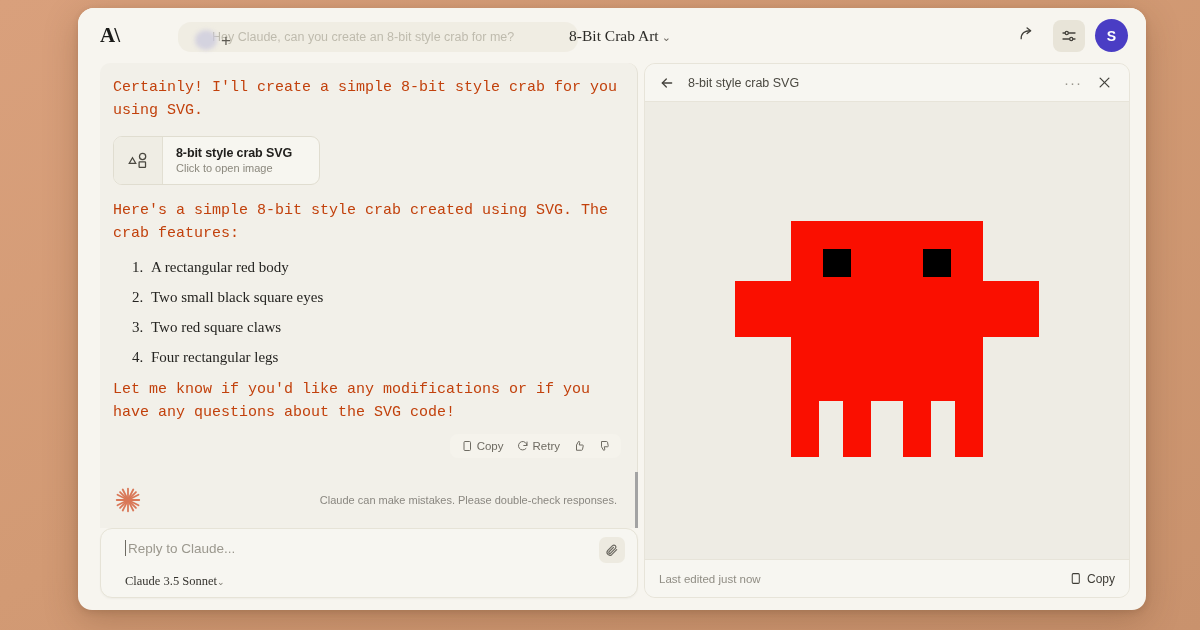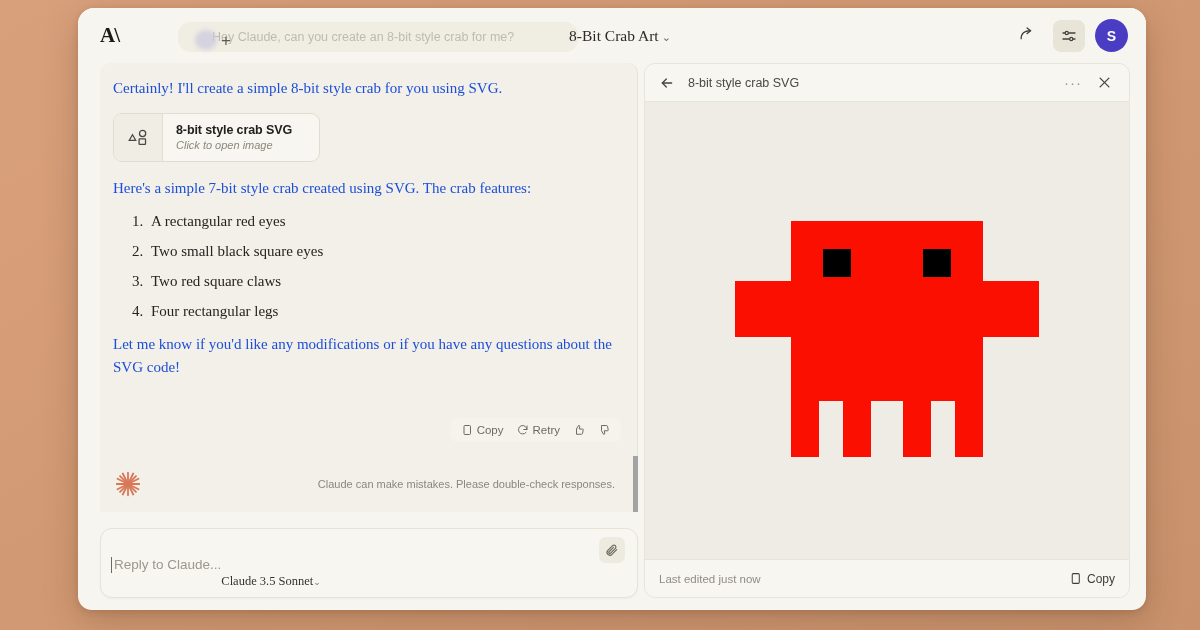--- a/index.html
+++ b/index.html
@@ -156,24 +156,24 @@
     flex: 1;
     background: #f2f0e9;
     border-radius: 10px 10px 0 0;
     padding: 14px 18px 0 13px;
     overflow: hidden;
     position: relative;
     border-right: 1px solid #e4e1d6;
   }
 
   .msg-para {
-    font-family: Liberation Serif, serif;
+    font-family: Liberation Mono, monospace;
     font-size: 15px;
     line-height: 1.53;
-    color: #1d4ed8;
+    color: #c2410c;
     margin-bottom: 13px;
   }
 
   #artifact-card {
     display: flex;
     align-items: stretch;
     border: 1px solid #e0ddd0;
     background: #f7f6f0;
     border-radius: 9px;
     width: 207px;
@@ -197,21 +197,20 @@
     font-weight: 700;
     color: #22211e;
     letter-spacing: -0.1px;
     line-height: 1.15;
   }
   #artifact-card .card-sub {
     font-family: "Liberation Sans", sans-serif;
     font-size: 11px;
     color: #8b887d;
     margin-top: 2px;
-    font-style: italic;
   }
 
   ol.feature-list {
     margin: 0 0 13px 0;
     padding-left: 34px;
     font-family: "Liberation Serif", serif;
     font-size: 15px;
     color: #252421;
   }
   ol.feature-list li {
@@ -236,45 +235,45 @@
     font-size: 11.5px;
     color: #6e6b62;
     padding: 2px 4px;
     border-radius: 5px;
   }
 
   #chat-footer {
     height: 56px;
     flex: 0 0 56px;
     background: #f2f0e9;
-    border-right: 5px solid #a3a3a3;
+    border-right: 3px solid #a3a3a3;
     display: flex;
     align-items: center;
     padding: 0 18px 0 13px;
     position: relative;
   }
   #claude-mark { width: 30px; height: 30px; color: #d97757; }
   #disclaimer {
     margin-left: auto;
     font-family: "Liberation Sans", sans-serif;
     font-size: 11px;
     color: #8a8780;
   }
 
   #composer {
     flex: 0 0 70px;
     height: 70px;
-    margin-top: 16px;
+    margin-top: 0;
     background: #f7f6f1;
     border: 1px solid #e6e3d7;
     border-radius: 12px;
     box-shadow: 0 1px 2px rgba(0,0,0,0.04);
-    padding: 11px 13px 8px 10px;
-    display: flex;
-    flex-direction: row;
+    padding: 11px 13px 8px 24px;
+    display: flex;
+    flex-direction: column;
     position: relative;
   }
   #composer-placeholder {
     font-family: "Liberation Sans", sans-serif;
     font-size: 13.5px;
     color: #9b988e;
     display: flex;
     align-items: center;
   }
   .caret {
@@ -425,24 +424,24 @@
               <circle cx="17" cy="7" r="3.4"></circle>
               <rect x="13.2" y="13" width="7" height="6" rx="0.6"></rect>
             </svg>
           </div>
           <div class="card-text">
             <div class="card-title">8-bit style crab SVG</div>
             <div class="card-sub">Click to open image</div>
           </div>
         </div>
 
-        <p class="msg-para">Here's a simple 7-bit style crab created using SVG. The crab features:</p>
+        <p class="msg-para">Here's a simple 8-bit style crab created using SVG. The crab features:</p>
 
         <ol class="feature-list">
-          <li>A rectangular red eyes</li>
+          <li>A rectangular red body</li>
           <li>Two small black square eyes</li>
           <li>Two red square claws</li>
           <li>Four rectangular legs</li>
         </ol>
 
         <p class="msg-para">Let me know if you'd like any modifications or if you have any questions about the SVG code!</p>
 
         <div id="msg-actions">
           <div class="act-btn">
             <svg width="12" height="12" viewBox="0 0 24 24" fill="none" stroke="currentColor" stroke-width="2">

